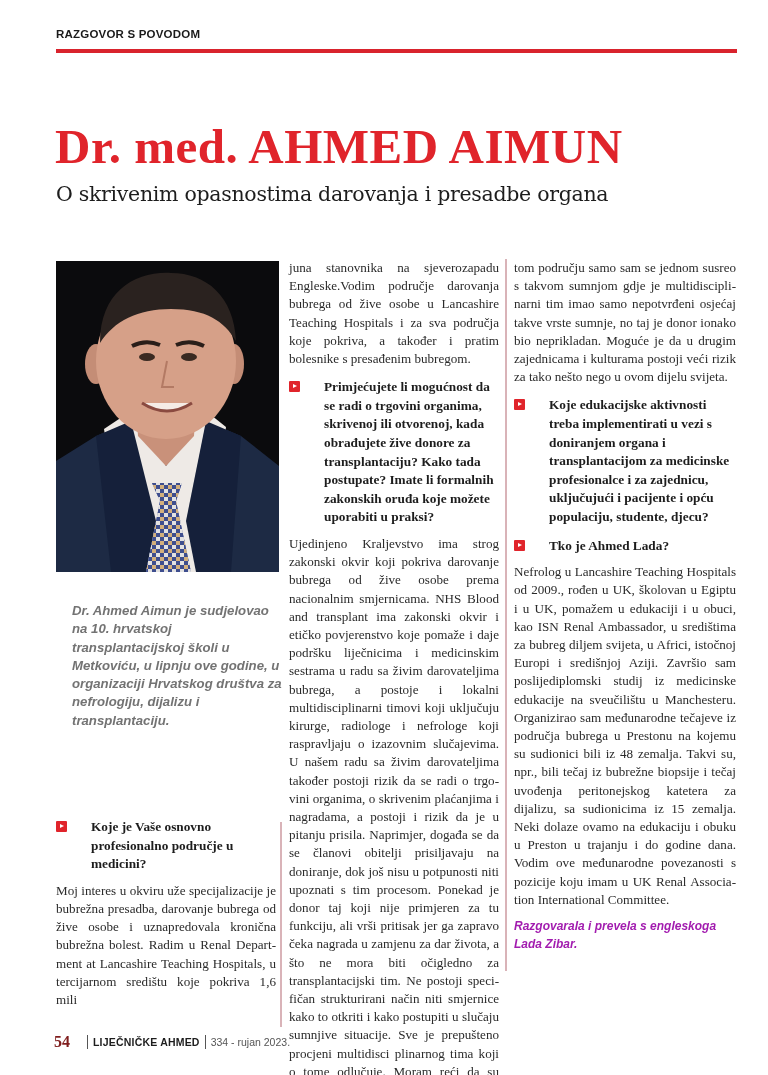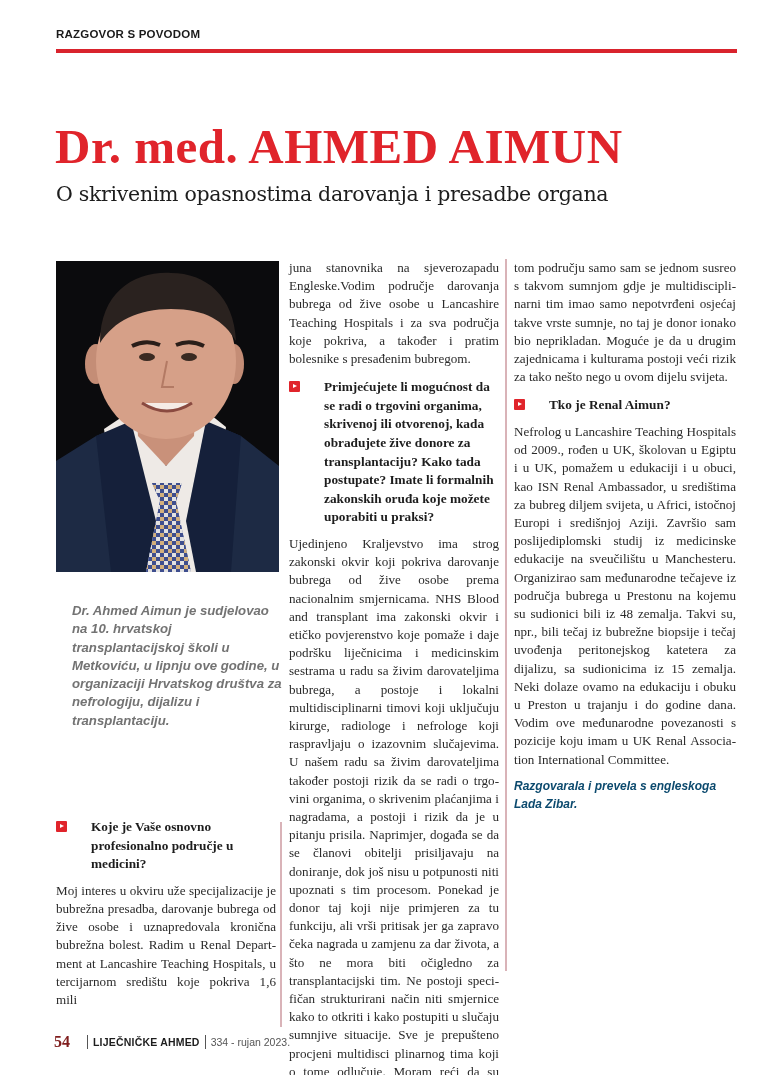--- a/index.html
+++ b/index.html
@@ -19,21 +19,21 @@
   .col3 { left:514px; top:259px; width:222px; }
 
   .divider { position:absolute; width:1.5px; background:#d9b3b8; }
   .div1 { left:280px; top:822px; height:205px; }
   .div2 { left:505px; top:259px; height:712px; }
 
   .q { position:relative; padding-left:35px; font-weight:bold; color:#1d1d1d; font-size:13.3px; line-height:18.6px; margin:10px 0 8px 0 !important; text-align:left; }
   .q .marker { position:absolute; left:0; top:3px; width:11px; height:11px; background:#e0242b; border-radius:1px; }
   .q .marker::after { content:""; position:absolute; left:4px; top:3px; border-left:4px solid #fff; border-top:2.5px solid transparent; border-bottom:2.5px solid transparent; }
   .q .qtext { display:block; }
-  .credit { margin-top:8px !important; font-family:"Liberation Sans", sans-serif; font-style:italic; font-weight:bold; font-size:12px; line-height:18px; color:#0c4a6e; text-align:left; }
+  .credit { margin-top:8px !important; font-family:"Liberation Sans", sans-serif; font-style:italic; font-weight:bold; font-size:12px; line-height:18px; color:#a21caf; text-align:left; }
 
   .footer { position:absolute; left:54px; top:1033px; font-family:"Liberation Sans", sans-serif; display:flex; align-items:center; white-space:nowrap; }
   .page-num { font-family:"Liberation Serif", serif; font-weight:bold; font-size:16px; color:#7f1d1d; margin-right:12px; }
   .sep { display:inline-block; width:1px; height:14px; background:#555; margin:0 5px; }
   .mag { font-weight:bold; font-size:10.5px; letter-spacing:0.2px; color:#1d1d1d; }
   .issue { font-size:10.5px; color:#555; }
 </style>
 </head>
 <body>
 
@@ -104,21 +104,25 @@
     <span class="marker"></span>
     <span class="qtext">Primjećujete li mogućnost da se radi o trgovini organima, skrivenoj ili otvorenoj, kada obrađujete žive donore za transplantaciju? Kako tada postupate? Imate li formalnih zakonskih oruđa koje možete uporabiti u praksi?</span>
   </p>
   <p>Ujedinjeno Kraljevstvo ima strog zakon­ski okvir koji pokriva darovanje bubrega od žive osobe prema nacionalnim smjer­nicama. NHS Blood and transplant ima zakonski okvir i etičko povjerenstvo koje pomaže i daje podršku liječnicima i medicinskim sestrama u radu sa živim darovateljima bubrega, a postoje i lokalni multidisciplinarni timovi koji uklju­čuju kirurge, radiologe i nefrologe koji raspravljaju o izazovnim slučajevima. U našem radu sa živim darovateljima također postoji rizik da se radi o trgo­vini organima, o skrivenim plaćanjima i nagradama, a postoji i rizik da je u pitanju prisila. Naprimjer, događa se da se članovi obitelji prisiljavaju na doniranje, dok još nisu u potpunosti niti upoznati s tim procesom. Ponekad je donor taj koji nije primjeren za tu funkciju, ali vrši pritisak jer ga zapravo čeka nagrada u zamjenu za dar života, a što ne mora biti očigledno za transplantacijski tim. Ne postoji speci­fičan strukturirani način niti smjernice kako to otkriti i kako postupiti u slučaju sumnjive situacije. Sve je prepušteno procjeni multidisci plinarnog tima koji o tome odlučuje. Moram reći da su takve situacije rijetke i da u većini slučajeva nema ni najmanje slične sumnje. U mome dugogodišnjem iskustvu (13 godina) u</p>
 </div>
 
 <div class="col col3">
   <p>tom području samo sam se jednom susreo s takvom sumnjom gdje je multidiscipli­narni tim imao samo nepotvrđeni osjećaj takve vrste sumnje, no taj je donor ionako bio neprikladan. Moguće je da u drugim zajednicama i kulturama postoji veći rizik za tako nešto nego u ovom dijelu svijeta.</p>
   <p class="q">
     <span class="marker"></span>
-    <span class="qtext">Tko je Renal Aimun?</span>
+    <span class="qtext">Koje edukacijske aktivnosti treba implementirati u vezi s doniranjem organa i transplantacijom za medicinske profesionalce i za zajednicu, uključujući i pacijente i opću populaciju, studente, djecu?</span>
+  </p>
+  <p class="q">
+    <span class="marker"></span>
+    <span class="qtext">Tko je Ahmed Lada?</span>
   </p>
   <p>Nefrolog u Lancashire Teaching Hospitals od 2009., rođen u UK, školovan u Egiptu i u UK, pomažem u edukaciji i u obuci, kao ISN Renal Ambassador, u središtima za bubreg diljem svijeta, u Africi, istoč­noj Europi i središnjoj Aziji. Završio sam poslijediplomski studij iz medicinske edukacije na sveučilištu u Manchesteru. Organizirao sam međunarodne teča­jeve iz područja bubrega u Prestonu na kojemu su sudionici bili iz 48 zemalja. Takvi su, npr., bili tečaj iz bubrežne biop­sije i tečaj uvođenja peritonejskog katetera za dijalizu, sa sudionicima iz 15 zemalja. Neki dolaze ovamo na edukaciju i obuku u Preston u trajanju i do godine dana. Vodim ove međunarodne povezanosti s pozicije koju imam u UK Renal Associa­tion International Committee.</p>
   <p class="credit">Razgovarala i prevela s engleskoga Lada Zibar.</p>
 </div>
 
 <div class="footer">
   <span class="page-num">54</span>
   <span class="sep"></span>
   <span class="mag">LIJEČNIČKE AHMED</span>
   <span class="sep"></span>

